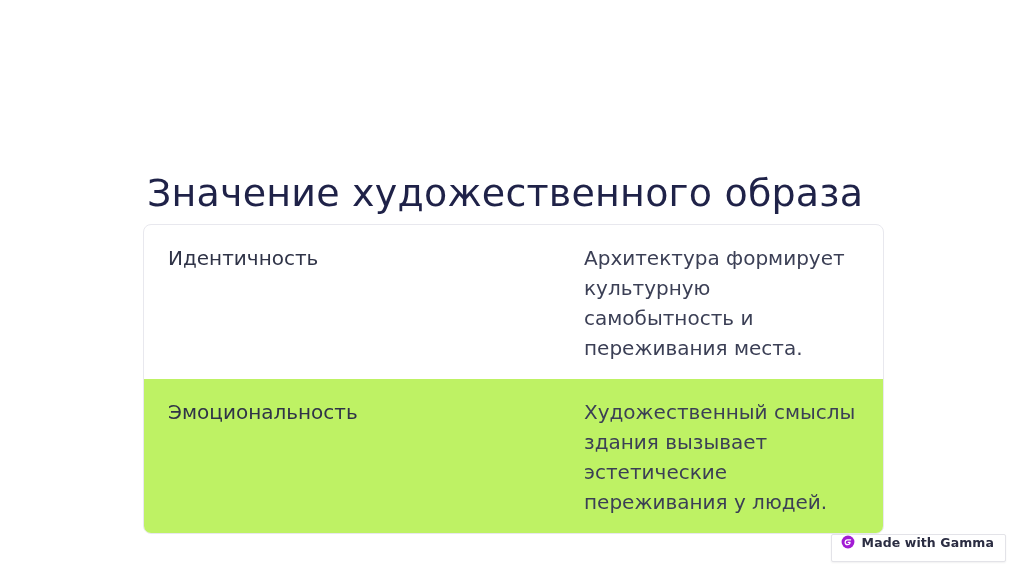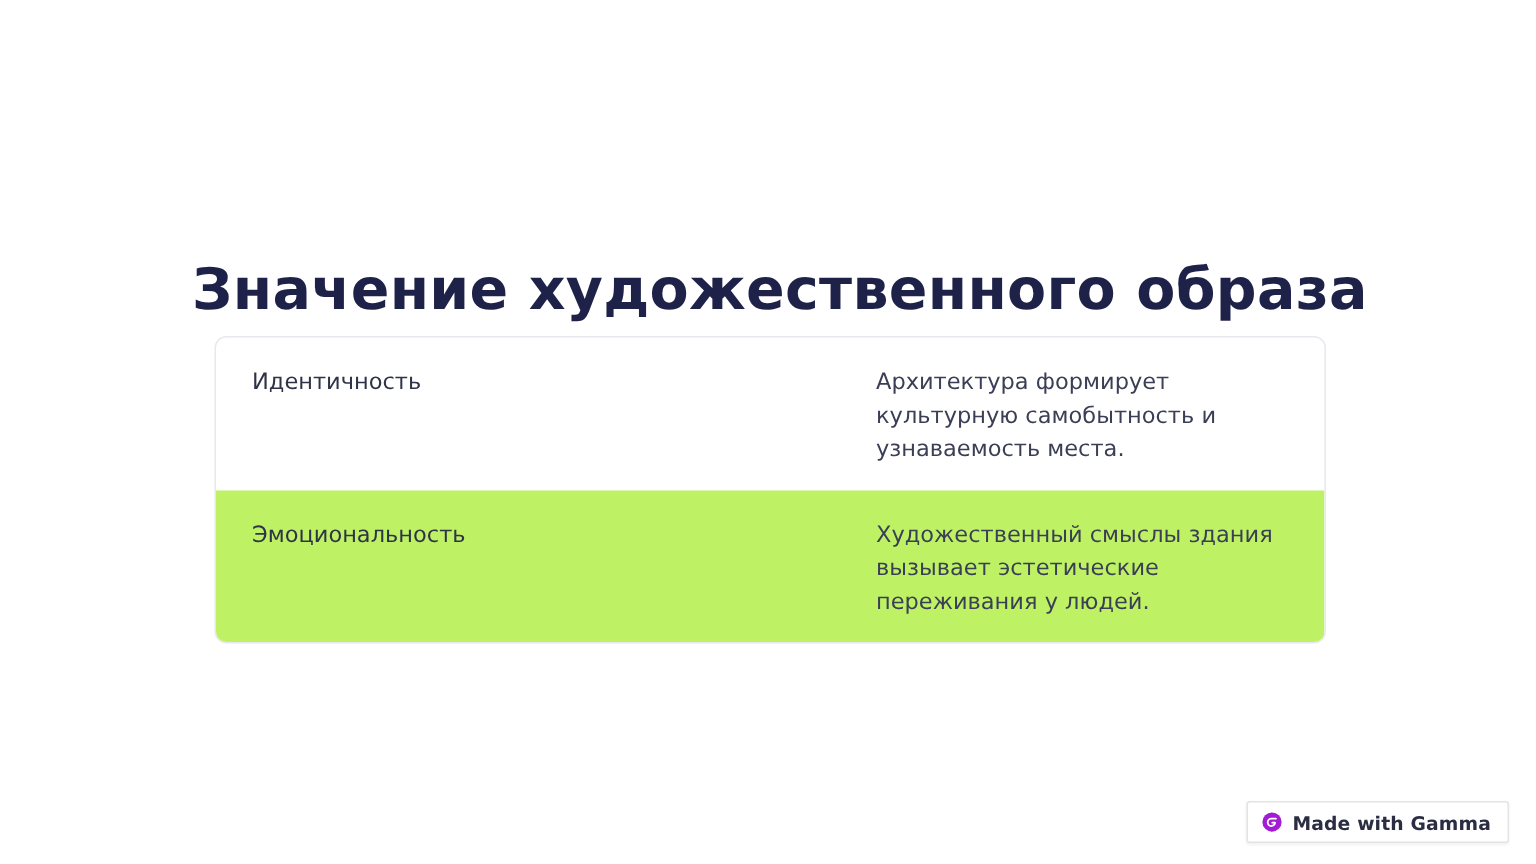--- a/index.html
+++ b/index.html
@@ -16,26 +16,26 @@
   }
 
   .slide {
     position: absolute;
     inset: 0;
     background: #ffffff;
   }
 
   .slide-title {
     position: absolute;
-    left: 128px;
+    left: 147px;
     top: 146px;
     width: 760px;
     font-size: 38px;
     line-height: 1.2;
-    font-weight: 700;
+    font-weight: 400;
     color: #1f2248;
     letter-spacing: 0.2px;
     white-space: nowrap;
   }
 
   .table-wrap {
     position: absolute;
     left: 143px;
     top: 224px;
     width: 739px;
@@ -47,21 +47,21 @@
 
   .table {
     width: 100%;
     border-collapse: collapse;
     table-layout: fixed;
   }
 
   .table td {
     vertical-align: top;
     padding: 18px 24px 16px 24px;
-    font-size: 15px;
+    font-size: 20px;
     line-height: 1.5;
     color: #3b3f55;
   }
 
   .table td.term {
     width: 368px;
     color: #2f3347;
   }
 
   .table tr.alt td {
@@ -76,21 +76,20 @@
   .table tr.squeeze td.term {
     padding-top: 16px;
   }
 
   .badge {
     position: absolute;
     right: 18px;
     bottom: 14px;
     height: 26px;
     display: flex;
-    align-items: center;
     gap: 7px;
     padding: 0 11px 0 9px;
     background: #ffffff;
     border: 1px solid #e3e3e8;
     border-radius: 2px;
     box-shadow: 0 1px 2px rgba(0,0,0,0.06);
     margin-top: 40px;
   }
   .badge-label {
     font-size: 12.5px;
@@ -109,21 +108,21 @@
 
 <div class="slide">
 
   <h1 class="slide-title">Значение художественного образа</h1>
 
   <div class="table-wrap">
     <table class="table">
       <tbody>
         <tr>
           <td class="term">Идентичность</td>
-          <td class="desc">Архитектура формирует культурную самобытность и узнаваемость места.</td>
+          <td class="desc">Архитектура формирует культурную самобытность и переживания места.</td>
         </tr>
         <tr class="alt">
           <td class="term">Эмоциональность</td>
           <td class="desc">Художественный смыслы здания вызывает эстетические переживания у людей.</td>
         </tr>
       </tbody>
     </table>
   </div>
 
   <div class="badge">

